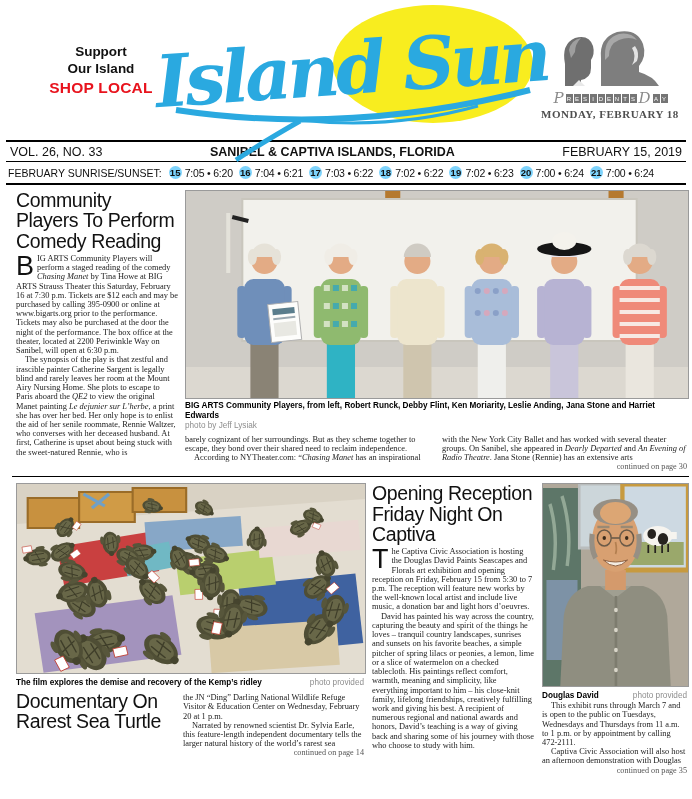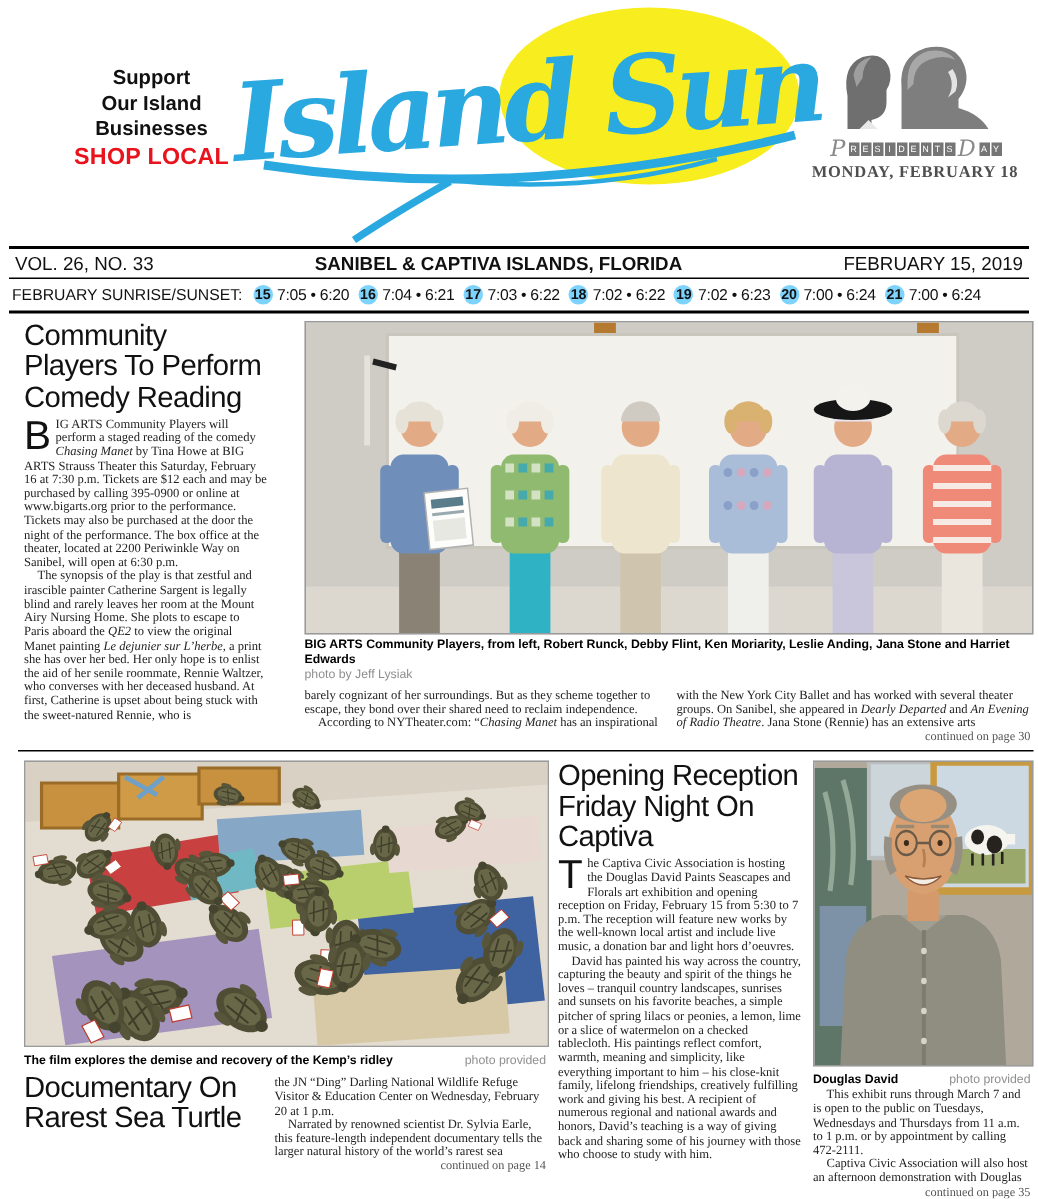--- a/index.html
+++ b/index.html
@@ -1,19 +1,19 @@
 <!DOCTYPE html>
 <html><head>
 <meta charset="utf-8">
 <style>
   html,body{margin:0;padding:0;background:#fff;}
   .page{position:relative;width:692px;height:799px;background:#fff;overflow:hidden;
         font-family:"Liberation Sans","DejaVu Sans",sans-serif;color:#1a1a1a;}
   
-  .header{position:relative;height:164px;}
+  .header{position:relative;height:140px;}
   .support{position:absolute;left:26px;top:44px;width:150px;text-align:center;
            font-weight:bold;font-size:13.5px;line-height:1.25;color:#111;}
   .shop-local{font-size:15.5px;color:#e8131d;letter-spacing:.2px;}
   .logo-svg{position:absolute;left:148px;top:4px;width:408px;height:132px;overflow:visible;z-index:5;pointer-events:none;}
   .presidents{position:absolute;right:6px;top:20px;width:152px;text-align:center;}
   .pd-banner{display:flex;align-items:center;justify-content:center;gap:1px;margin-top:1px;}
   .pd-script{font-family:"DejaVu Serif",serif;font-style:italic;font-size:15px;color:#8a8a8a;margin:0 1px;line-height:1;}
   .pd-box{background:#757575;color:#fff;font-size:6px;width:7px;height:9px;display:inline-flex;
           align-items:center;justify-content:center;font-family:"Liberation Sans",sans-serif;}
   .pd-date{font-family:"Liberation Serif","DejaVu Serif",serif;font-weight:bold;font-size:11px;
@@ -23,21 +23,21 @@
           display:flex;align-items:center;justify-content:space-between;font-size:12.5px;padding:0 4px;color:#111;}
   .volbar .loc{font-weight:bold;font-size:12.5px;}
   .sunbar{margin:0 6px;border-bottom:2.5px solid #000;height:21px;display:flex;align-items:center;
           font-size:10.5px;white-space:nowrap;overflow:hidden;padding:0 2px;color:#111;}
   .sunbar .lbl{margin-right:1px;}
   .day{display:inline-flex;width:13px;height:13px;border-radius:50%;background:#7dd3fc;
        align-items:center;justify-content:center;font-weight:bold;font-size:9.5px;margin:0 3px 0 6px;flex:0 0 auto;}
   .times{letter-spacing:-.2px;}
   
   .content{padding:5px 5px 0 16px;}
-  .topsec{display:flex;gap:25px;}
+  .topsec{display:flex;gap:7px;}
   .top-left{width:162px;flex:0 0 auto;}
   .top-right{flex:1;min-width:0;}
   .h1{font-size:19.5px;line-height:1.04;font-weight:400;letter-spacing:-.4px;color:#111;margin:0 0 3px;}
   .body p{margin:0;font-family:"Liberation Serif","DejaVu Serif",serif;font-size:8.4px;line-height:1.1;color:#222;}
   .body p.ind{text-indent:9px;}
   .body p.drop::first-letter{float:left;font-family:"Liberation Sans",sans-serif;font-size:27px;
        line-height:22px;padding:1px 3px 0 0;color:#111;font-weight:400;}
   .ph{display:block;border:1px solid #9a9a9a;background:#ddd;}
   .cap{font-weight:bold;font-size:8.2px;line-height:1.2;color:#000;margin-top:2px;}
   .credit{font-size:8.2px;color:#8e8e8e;text-align:left;line-height:1.2;white-space:nowrap;}
@@ -56,21 +56,20 @@
 </style>
 </head>
 <body>
 
 <div class="page">
 
   <div class="header">
     <div class="support">
       <div>Support</div>
       <div>Our Island</div>
-      <div>Businesses</div>
       <div class="shop-local">SHOP LOCAL</div>
     </div>
 
     <svg class="logo-svg" viewBox="0 0 408 132">
       <ellipse cx="285" cy="60" rx="100" ry="59" fill="#f8ed1f"></ellipse>
       <path d="M28,106 Q200,132 382,86" stroke="#2aa9e0" stroke-width="6" fill="none"></path>
       <path d="M150,116 Q245,126 330,102" stroke="#2aa9e0" stroke-width="3" fill="none"></path>
       <path d="M152,117 Q115,138 88,156" stroke="#2aa9e0" stroke-width="5" fill="none"></path>
       <text x="8" y="90" font-family="DejaVu Serif, serif" font-style="italic" font-weight="bold" font-size="72" letter-spacing="-4" fill="#2aa9e0" transform="rotate(-4 200 80)">Island Sun</text>
     </svg>

